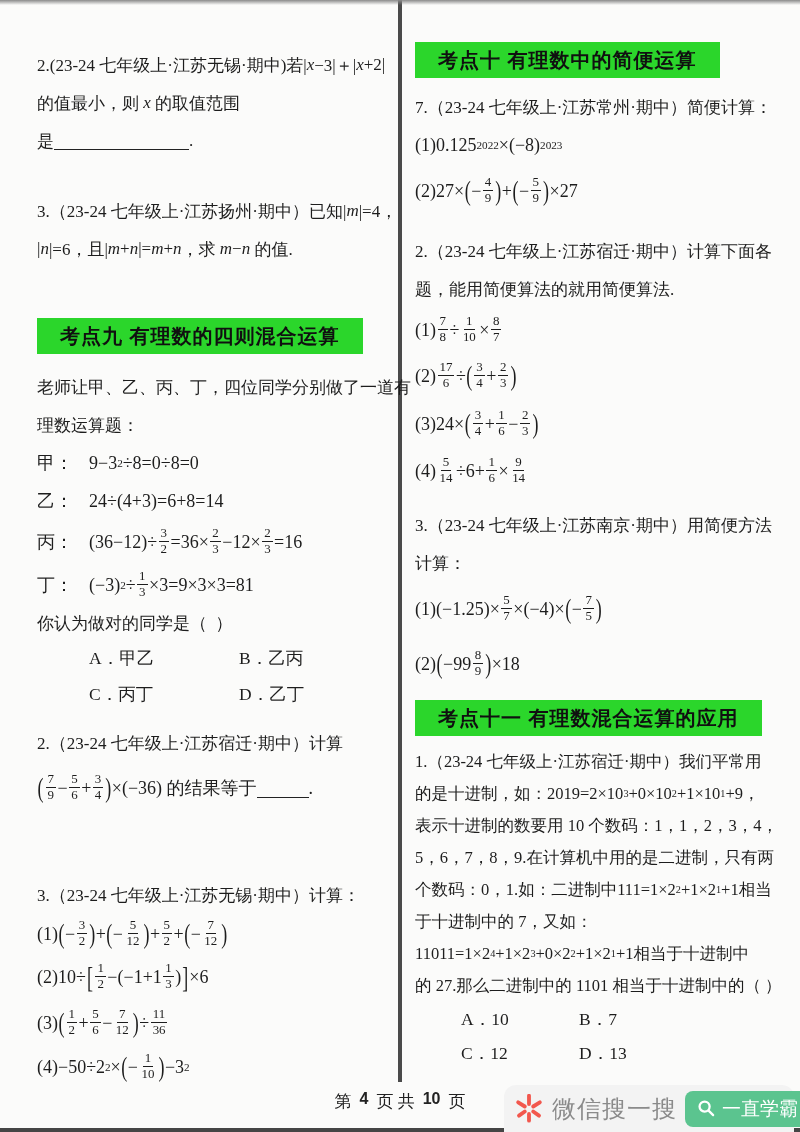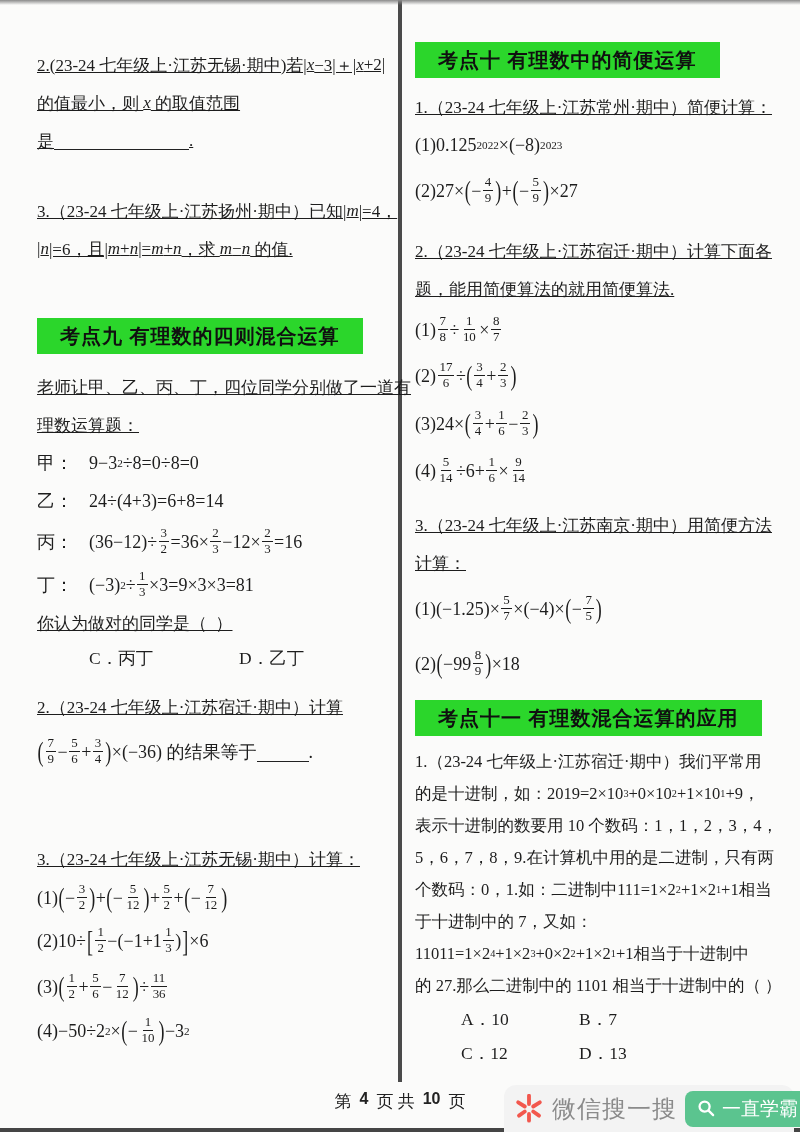--- a/index.html
+++ b/index.html
@@ -8,21 +8,21 @@
        font-family:"Liberation Serif","DejaVu Serif",serif;}
   .page{position:absolute;inset:0;}
   .edge-top{position:absolute;top:0;left:0;width:100%;height:5px;
       background:linear-gradient(#8a8a8a,rgba(255,255,255,0));z-index:1;}
   .edge-bottom{position:absolute;bottom:0;left:0;width:100%;height:4px;background:#454545;z-index:1;}
   .divider{position:absolute;left:398px;top:0;width:4px;height:1082px;background:var(--divider,#4a4a4a);}
   .col{position:absolute;top:0;}
   .colL{left:37px;width:362px;padding-top:46px;}
   .colR{left:415px;width:380px;padding-top:42px;}
   section{margin:0;}
-  .t{height:38px;display:flex;align-items:center;white-space:pre;font-size:17px;text-decoration:underline;}
+  .t{height:38px;display:flex;align-items:center;white-space:pre;font-size:17px;}
   .t34{height:32px;display:flex;align-items:center;white-space:pre;font-size:16.5px;}
   .m{display:flex;align-items:center;white-space:pre;font-size:18px;}
   .hbox{line-height:0;}
   .hl{display:inline-block;background:var(--hl,#2bd62b);color:#101010;
       font-family:"Liberation Sans","DejaVu Sans",sans-serif;font-weight:700;
       font-size:20px;line-height:28px;padding:4px 23px;letter-spacing:1px;}
   .stu{display:flex;align-items:center;white-space:pre;font-size:18px;}
   .stu .lab{width:52px;font-size:18px;flex:0 0 auto;}
   .ch{display:flex;padding-left:52px;height:36px;align-items:center;}
   .ch span{width:150px;font-size:17.5px;white-space:pre;}
@@ -87,20 +87,24 @@
       <div class="stu" style="height:44px;">
         <span class="lab">丙：</span>
         <span class="m">(36−12)÷<span class="fr"><span class="n">3</span><span class="d">2</span></span>=36×<span class="fr"><span class="n">2</span><span class="d">3</span></span>−12×<span class="fr"><span class="n">2</span><span class="d">3</span></span>=16</span>
       </div>
       <div class="stu" style="height:42px;">
         <span class="lab">丁：</span>
         <span class="m">(−3)<sup>2</sup>÷<span class="fr"><span class="n">1</span><span class="d">3</span></span>×3=9×3×3=81</span>
       </div>
       <div class="t" style="height:34px;">你认为做对的同学是（  ）</div>
       <div class="ch">
+        <span>A．甲乙</span>
+        <span>B．乙丙</span>
+      </div>
+      <div class="ch">
         <span>C．丙丁</span>
         <span>D．乙丁</span>
       </div>
     </section>
 
     <section style="margin-top:12px;">
       <div class="t">2.（23-24 七年级上·江苏宿迁·期中）计算</div>
       <div class="m" style="height:52px;"><span class="bp">(</span><span class="fr"><span class="n">7</span><span class="d">9</span></span>−<span class="fr"><span class="n">5</span><span class="d">6</span></span>+<span class="fr"><span class="n">3</span><span class="d">4</span></span><span class="bp">)</span>×(−36) 的结果等于<span class="blank" style="width:52px"></span>.</div>
     </section>
 
@@ -112,21 +116,21 @@
       <div class="m" style="height:42px;">(4)−50÷2<sup>2</sup>×<span class="bp">(</span>−<span class="fr"><span class="n">1</span><span class="d">10</span></span><span class="bp">)</span>−3<sup>2</sup></div>
     </section>
   </div>
 
   <div class="col colR">
     <div class="hbox">
       <span class="hl">考点十 有理数中的简便运算</span>
     </div>
 
     <section style="margin-top:10px;">
-      <div class="t">1.（23-24 七年级上·江苏常州·期中）简便计算：</div>
+      <div class="t">7.（23-24 七年级上·江苏常州·期中）简便计算：</div>
       <div class="m" style="height:38px;">(1)0.125<sup>2022</sup>×(−8)<sup>2023</sup></div>
       <div class="m" style="height:54px;">(2)27×<span class="bp">(</span>−<span class="fr"><span class="n">4</span><span class="d">9</span></span><span class="bp">)</span>+<span class="bp">(</span>−<span class="fr"><span class="n">5</span><span class="d">9</span></span><span class="bp">)</span>×27</div>
     </section>
 
     <section style="margin-top:14px;">
       <div class="t">2.（23-24 七年级上·江苏宿迁·期中）计算下面各</div>
       <div class="t">题，能用简便算法的就用简便算法.</div>
       <div class="m" style="height:44px;">(1)<span class="fr"><span class="n">7</span><span class="d">8</span></span>÷<span class="fr"><span class="n">1</span><span class="d">10</span></span>×<span class="fr"><span class="n">8</span><span class="d">7</span></span></div>
       <div class="m" style="height:48px;">(2)<span class="fr"><span class="n">17</span><span class="d">6</span></span>÷<span class="bp">(</span><span class="fr"><span class="n">3</span><span class="d">4</span></span>+<span class="fr"><span class="n">2</span><span class="d">3</span></span><span class="bp">)</span></div>
       <div class="m" style="height:48px;">(3)24×<span class="bp">(</span><span class="fr"><span class="n">3</span><span class="d">4</span></span>+<span class="fr"><span class="n">1</span><span class="d">6</span></span>−<span class="fr"><span class="n">2</span><span class="d">3</span></span><span class="bp">)</span></div>

